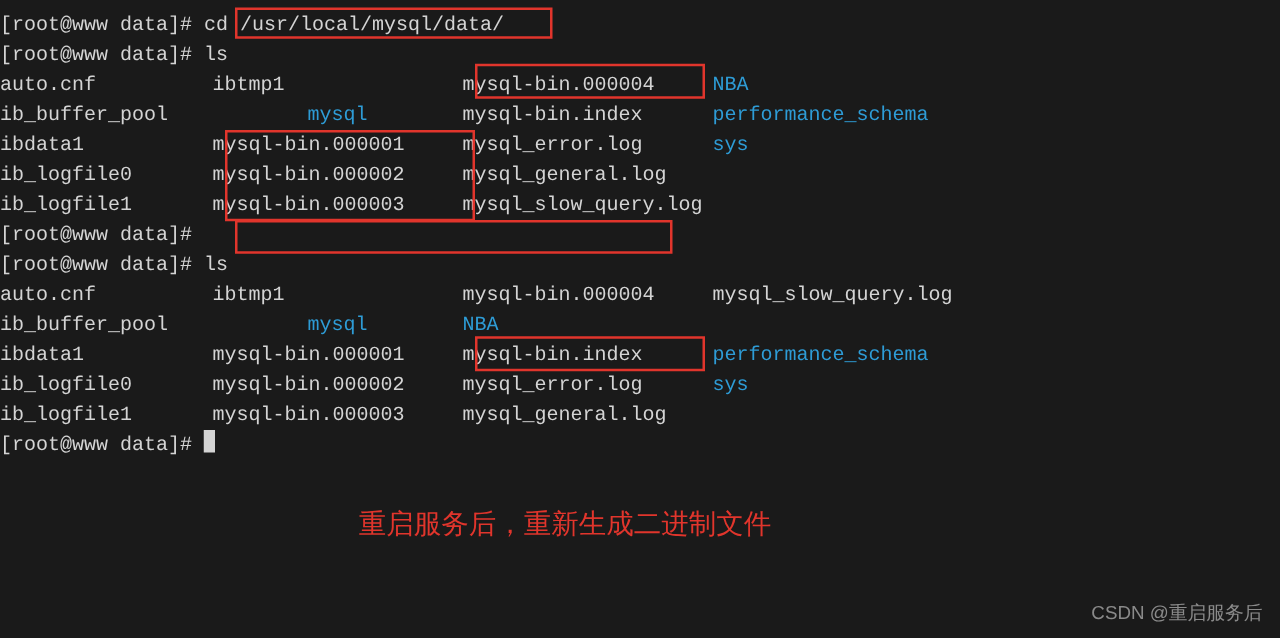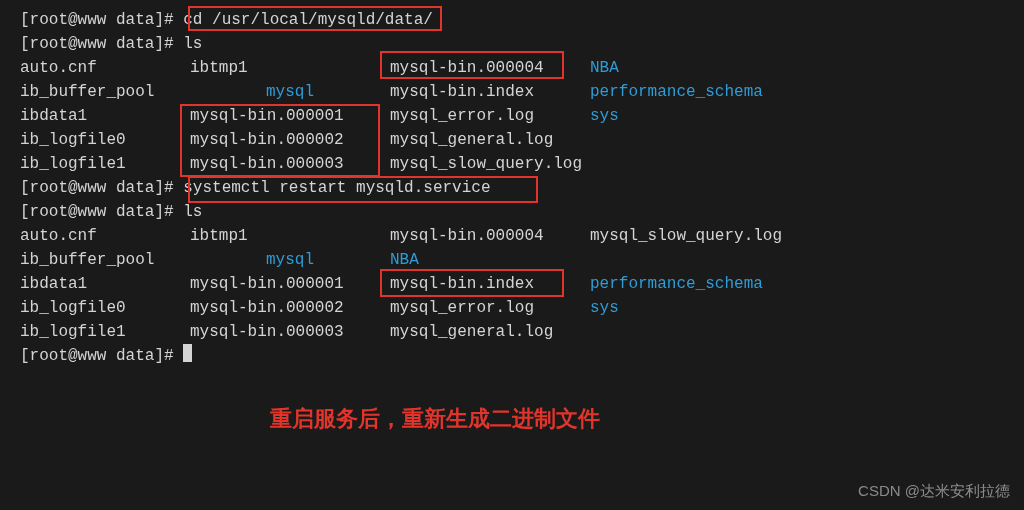--- a/index.html
+++ b/index.html
@@ -12,21 +12,21 @@
       font-family: 'Courier New', Consolas, monospace;
       font-size: 16px;
       color: #d4d4d4;
       line-height: 1.5;
       width: 1024px;
       height: 510px;
       overflow: hidden;
       position: relative;
     }
     .terminal {
-      padding: 8px 20px;
+      padding: 8px 0;
       position: relative;
     }
     .line {
       white-space: pre;
       display: flex;
     }
     .prompt {
       color: #d4d4d4;
     }
     .cmd {
@@ -47,21 +47,22 @@
     .box-red {
       border: 2px solid #e1352c;
       position: absolute;
       pointer-events: none;
     }
     .annotation {
       color: #e1352c;
       font-size: 22px;
       position: absolute;
       font-family: 'Microsoft YaHei', sans-serif;
-      font-weight: 700;
+      font-weight: 400;
+      margin-left: 17px;
     }
     .watermark {
       position: absolute;
       bottom: 8px;
       right: 14px;
       color: #b0b0b0;
       font-size: 15px;
       font-family: Arial, sans-serif;
       opacity: 0.75;
     }
@@ -73,21 +74,21 @@
       vertical-align: middle;
       margin-bottom: 2px;
     }
   </style>
 </head>
 <body>
 
 <div class="terminal">
 
   <div class="line">
-    <span class="prompt">[root@www data]# </span><span class="cmd">cd /usr/local/mysqld/data/</span>
+    <span class="prompt">[root@www data]# </span><span class="cmd">cd /usr/local/mysql/data/</span>
   </div>
 
   <div class="line">
     <span class="prompt">[root@www data]# </span><span class="cmd">ls</span>
   </div>
 
   <div class="line">
     <span class="cell">auto.cnf</span><span class="cell-wide">ibtmp1</span><span class="cell-wide">mysql-bin.000004</span><span class="cyan">NBA</span>
   </div>
   <div class="line">
@@ -97,21 +98,21 @@
     <span class="cell">ibdata1</span><span class="cell-wide">mysql-bin.000001</span><span class="cell-wide">mysql_error.log</span><span class="cyan">sys</span>
   </div>
   <div class="line">
     <span class="cell">ib_logfile0</span><span class="cell-wide">mysql-bin.000002</span><span class="cell-wide">mysql_general.log</span>
   </div>
   <div class="line">
     <span class="cell">ib_logfile1</span><span class="cell-wide">mysql-bin.000003</span><span class="cell-wide">mysql_slow_query.log</span>
   </div>
 
   <div class="line">
-    <span class="prompt">[root@www data]# </span><span class="cmd">systemctl restart mysqld.service</span>
+    <span class="prompt">[root@www data]# </span>
   </div>
 
   <div class="line">
     <span class="prompt">[root@www data]# </span><span class="cmd">ls</span>
   </div>
 
   <div class="line">
     <span class="cell">auto.cnf</span><span class="cell-wide">ibtmp1</span><span class="cell-wide">mysql-bin.000004</span><span>mysql_slow_query.log</span>
   </div>
   <div class="line">
@@ -134,13 +135,13 @@
 </div>
 
 <div class="box-red" style="left:188px; top:6px; width:254px; height:25px;"></div>
 <div class="box-red" style="left:380px; top:51px; width:184px; height:28px;"></div>
 <div class="box-red" style="left:180px; top:104px; width:200px; height:73px;"></div>
 <div class="box-red" style="left:188px; top:176px; width:350px; height:27px;"></div>
 <div class="box-red" style="left:380px; top:269px; width:184px; height:28px;"></div>
 
 <div class="annotation" style="left:270px; top:402px;">重启服务后，重新生成二进制文件</div>
 
-<div class="watermark">CSDN @达米安利拉德</div>
+<div class="watermark">CSDN @重启服务后</div>
 
 </body></html>

